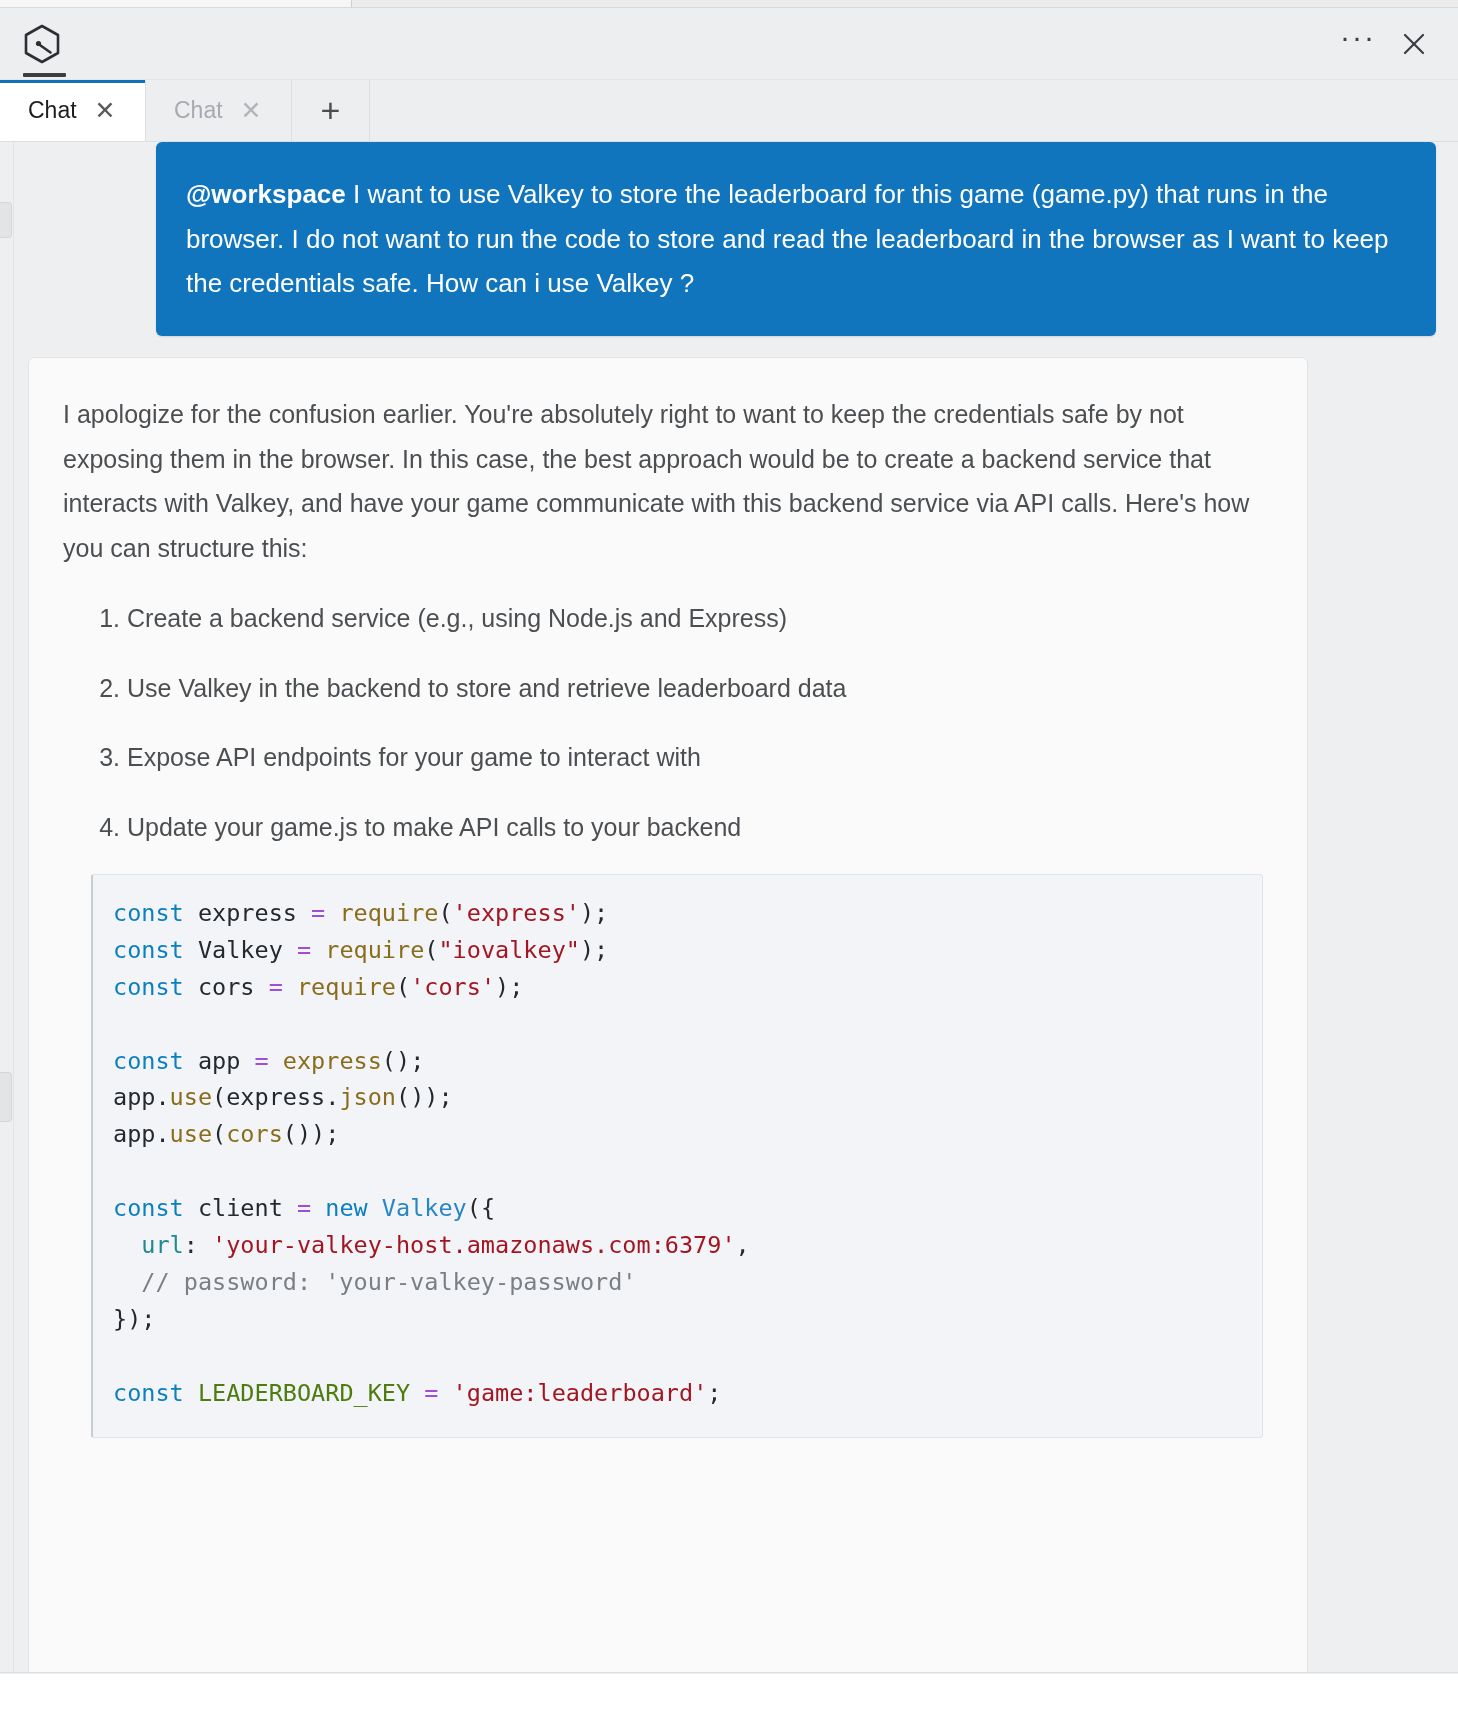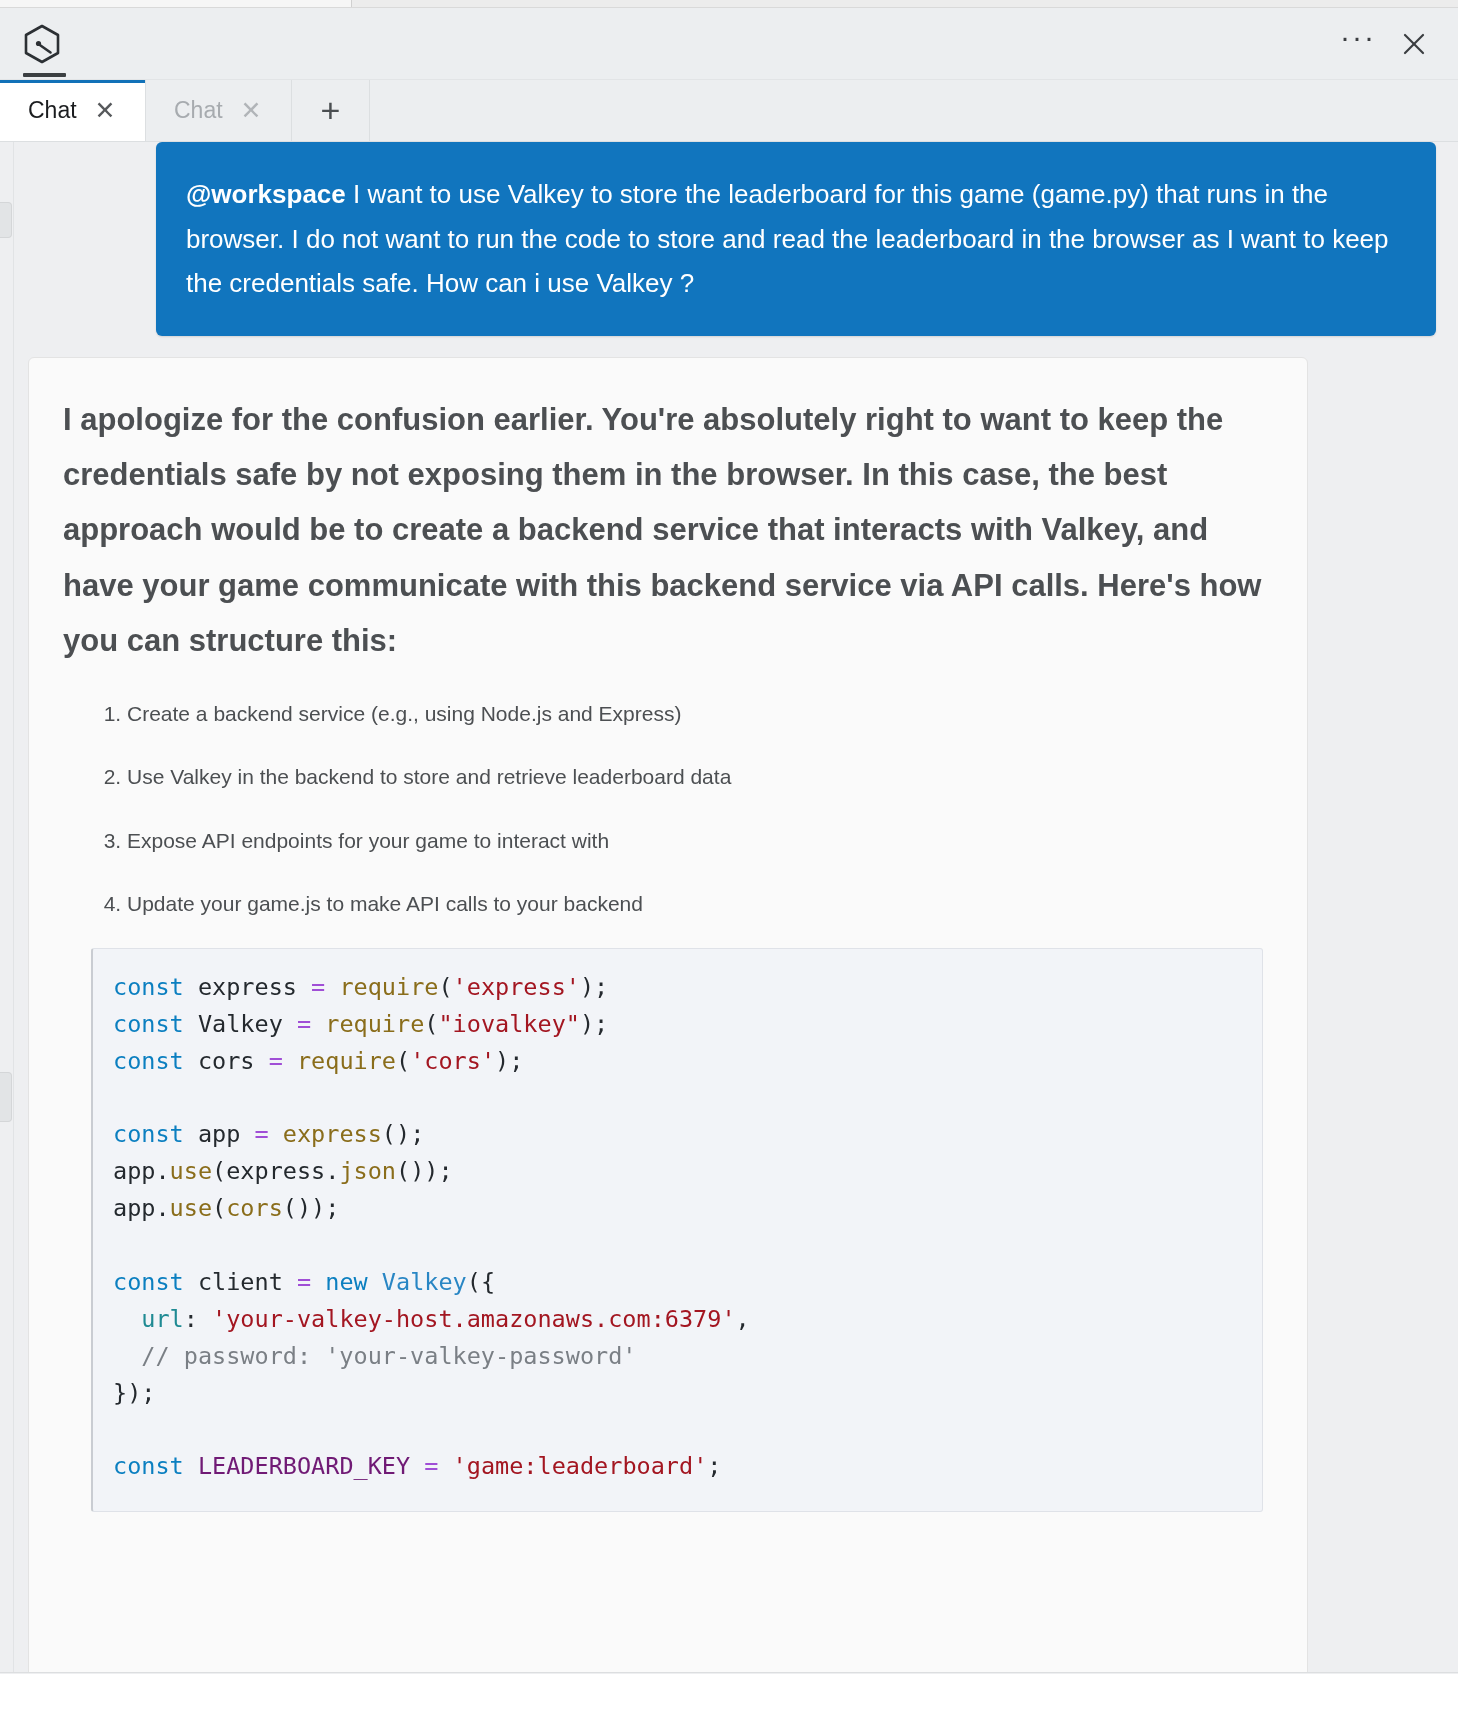--- a/index.html
+++ b/index.html
@@ -168,32 +168,31 @@
     position: absolute;
     left: 28px; right: 150px; top: 215px; bottom: -40px;
     background: #fafafa;
     border: 1px solid #e3e3e3;
     border-radius: 6px;
     padding: 34px 44px 0 34px;
     overflow: hidden;
   }
   .assistant-card p {
     margin: 0 0 30px 0;
-    font-size: 31px;
+    font-size: 25px;
     line-height: 1.78;
     color: #4c4f52;
-    font-weight: bold;
   }
   .assistant-card ol {
     margin: 0 0 28px 0;
     padding-left: 64px;
     color: #4c4f52;
   }
   .assistant-card ol li {
-    font-size: 21px;
+    font-size: 25px;
     line-height: 1.5;
     margin-bottom: 32px;
   }
   .assistant-card ol li:last-child { margin-bottom: 26px; }
 
   
   .codeblock {
     margin: 26px 0 0 28px;
     background: #f2f4f8;
     border: 1px solid #dfe2e8;
@@ -209,21 +208,21 @@
   }
   .codeblock .ln { display: block; min-height: 1.57em; }
 
   
   .t-kw      { color: #0b7fc0; }   
   .t-op      { color: #a04ed6; }   
   .t-fn      { color: #8a6d1b; }   
   .t-str     { color: #a31621; }   
   .t-cls     { color: #2986c4; }   
   .t-prop    { color: #1f8a93; }   
-  .t-const   { color: #701a75; text-align: center; }   
+  .t-const   { color: #4d7c0f; text-align: center; }   
   .t-cmt     { color: #7a7f85; }   
   .t-plain   { color: #24292e; }
 
   
   .bottom-bar {
     position: absolute;
     left: 0; right: 0; bottom: 0;
     height: 38px;
     background: #eeeff1;
     border-top: 1px solid #dcdee0;

